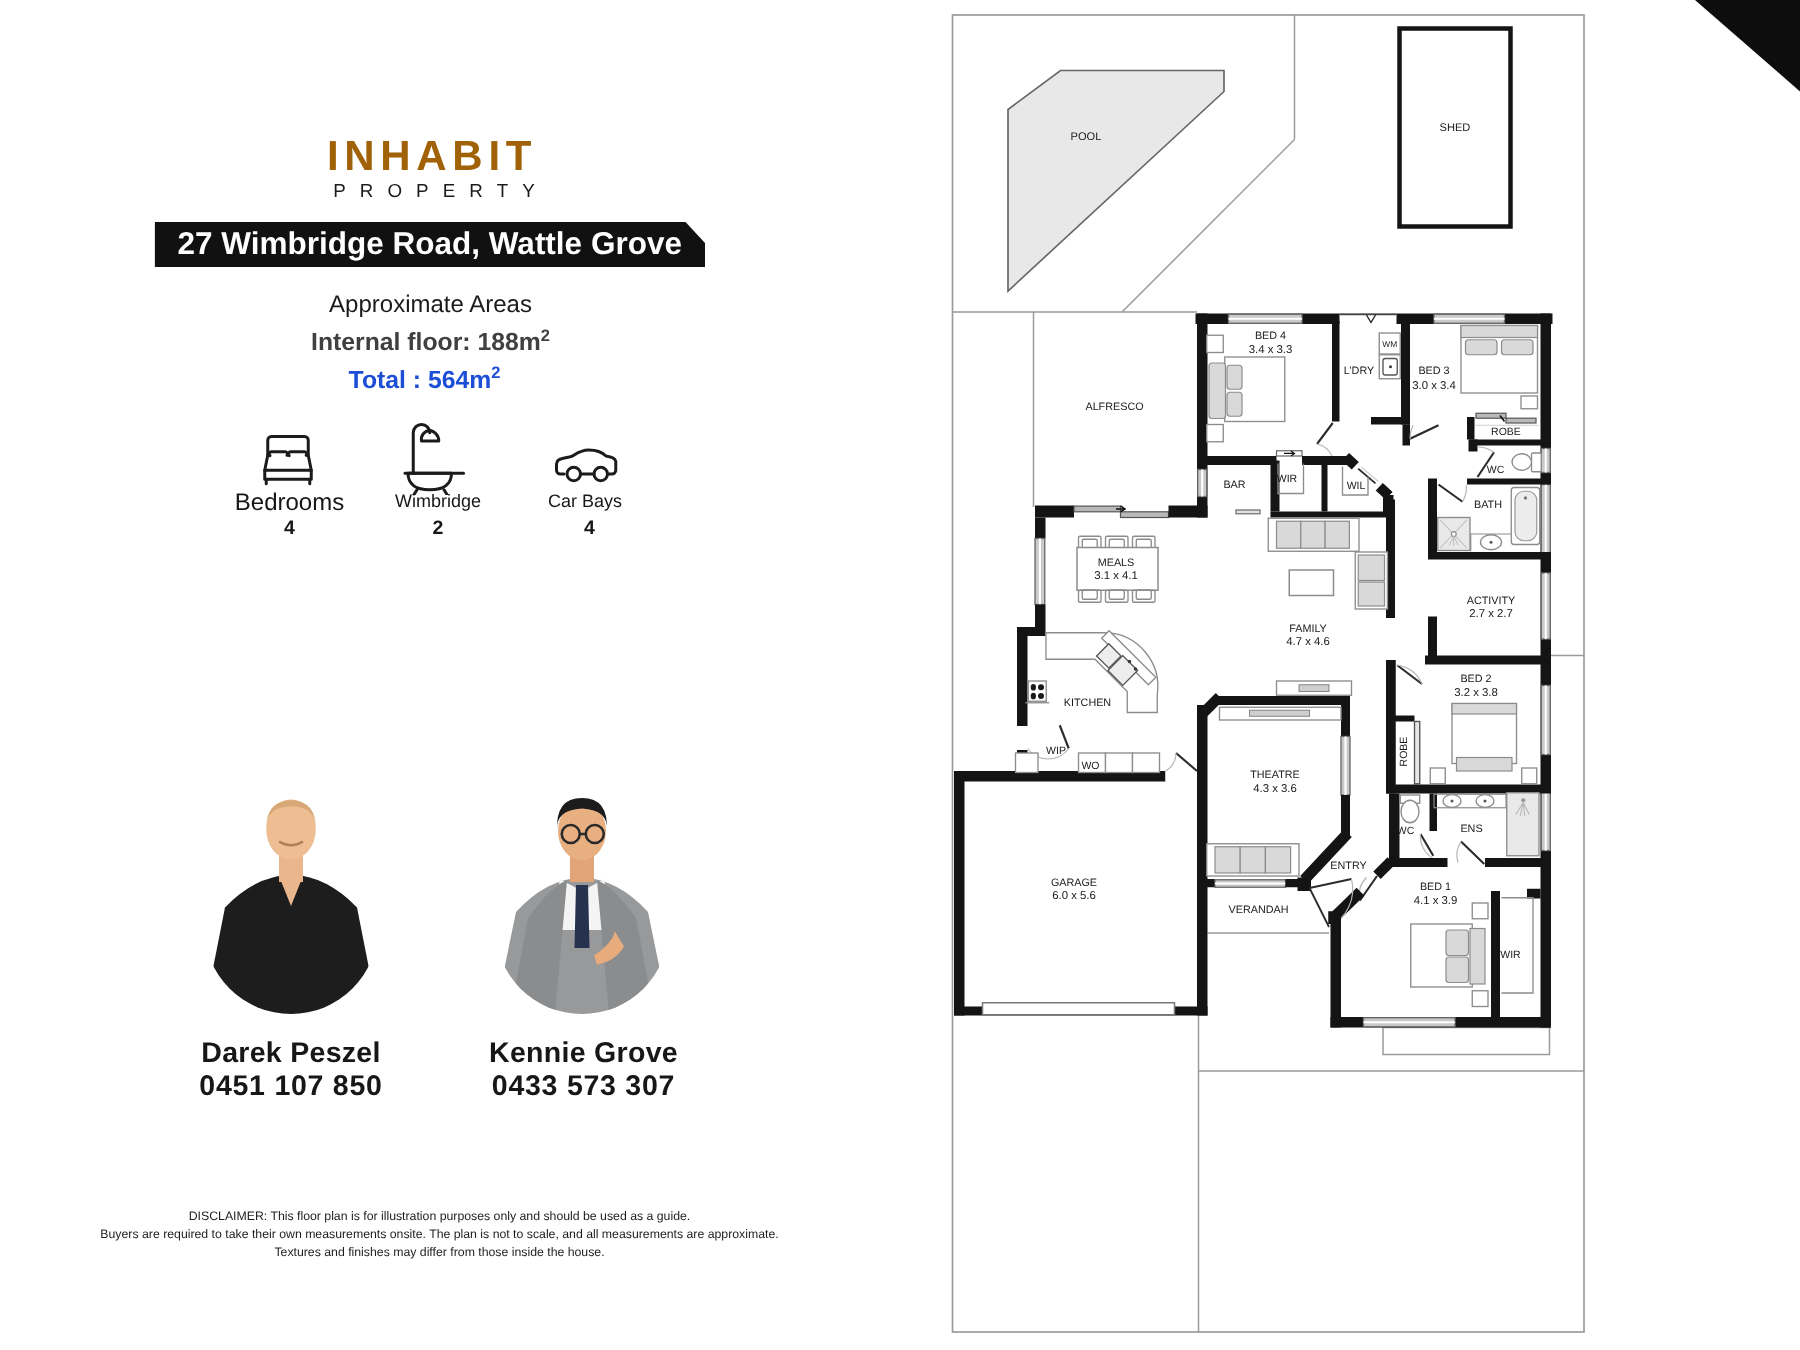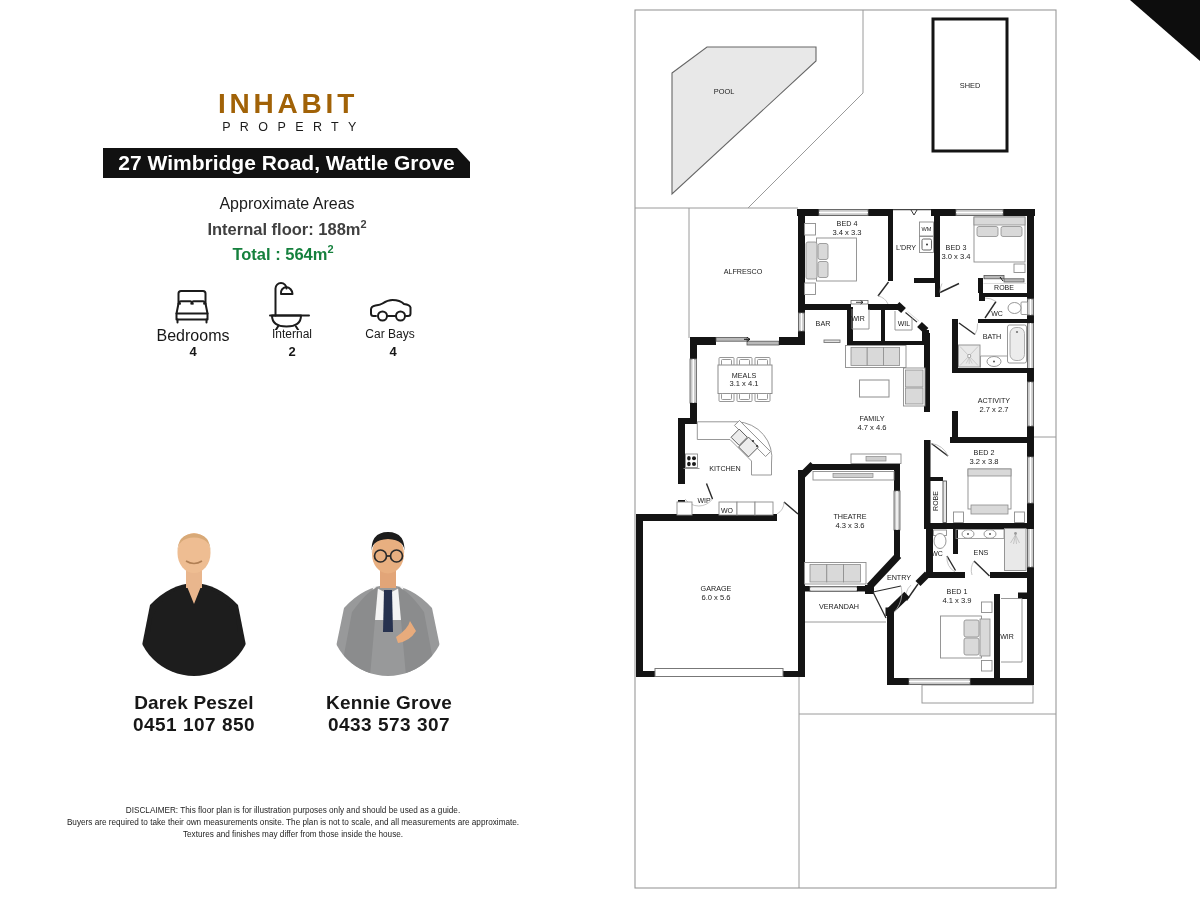--- a/index.html
+++ b/index.html
@@ -18,21 +18,21 @@
 
   <div class="abs" style="left:103px;top:148px;width:367px;height:30px;background:#111;
        clip-path:polygon(0 0,354px 0,367px 14px,367px 30px,0 30px);">
     <div style="width:100%;text-align:center;line-height:30px;color:#fff;font-weight:bold;font-size:21px;">27 Wimbridge Road, Wattle Grove</div>
   </div>
 
   <div class="abs ctr" style="left:104px;top:195px;width:366px;font-size:16px;color:#1b1b1b;">Approximate Areas</div>
 
   <div class="abs ctr" style="left:104px;top:218px;width:366px;font-size:16.5px;font-weight:bold;color:#404040;">Internal floor: 188m<sup style="font-size:11px;">2</sup></div>
 
-  <div class="abs ctr" style="left:100px;top:243px;width:366px;font-size:16.5px;font-weight:bold;color:#15803d;">Total : 564m<sup style="font-size:11px;">2</sup></div>
+  <div class="abs ctr" style="left:100px;top:243px;width:366px;font-size:16.5px;font-weight:bold;color:#1d4ed8;">Total : 564m<sup style="font-size:11px;">2</sup></div>
 
   <svg class="abs" style="left:150px;top:270px;" width="290" height="60" viewBox="0 0 290 60">
 
     <g fill="none" stroke="#1b1b1b" stroke-width="2" stroke-linejoin="round" stroke-linecap="round">
       <path d="M 28.5 34 V 23.5 a 2.5 2.5 0 0 1 2.5 -2.5 h 22 a 2.5 2.5 0 0 1 2.5 2.5 V 34"></path>
       <path d="M 30 33.8 a 1.5 1.5 0 0 1 1.2 -2.6 h 8.6 a 1.5 1.5 0 0 1 1.5 2.4"></path>
       <path d="M 42.8 33.8 a 1.5 1.5 0 0 1 1.2 -2.6 h 8.6 a 1.5 1.5 0 0 1 1.5 2.4"></path>
       <path d="M 28.5 33.5 L 26.5 43.5 h 31 L 55.5 33.5"></path>
       <path d="M 26.5 43.5 v 6 h 31 v -6"></path>
       <path d="M 27.5 49.5 v 3 M 56.5 49.5 v 3"></path>
@@ -51,21 +51,21 @@
       <circle cx="232.5" cy="46" r="4.5"></circle>
       <circle cx="250.5" cy="46" r="4.5"></circle>
       <path d="M 237 46 h 9"></path>
     </g>
   </svg>
 
   <div class="abs ctr" style="left:143px;top:327px;width:100px;font-size:16px;">Bedrooms</div>
 
   <div class="abs ctr" style="left:143px;top:344px;width:100px;font-size:13px;font-weight:bold;">4</div>
 
-  <div class="abs ctr" style="left:242px;top:327px;width:100px;font-size:12px;">Internal</div>
+  <div class="abs ctr" style="left:242px;top:327px;width:100px;font-size:12px;">Wimbridge</div>
 
   <div class="abs ctr" style="left:242px;top:344px;width:100px;font-size:13px;font-weight:bold;">2</div>
 
   <div class="abs ctr" style="left:340px;top:327px;width:100px;font-size:12px;">Car Bays</div>
 
   <div class="abs ctr" style="left:343px;top:344px;width:100px;font-size:13px;font-weight:bold;">4</div>
 
   <svg class="abs" style="left:100px;top:520px;" width="400" height="160" viewBox="0 0 400 160">
     <defs>
       <clipPath id="cd">

